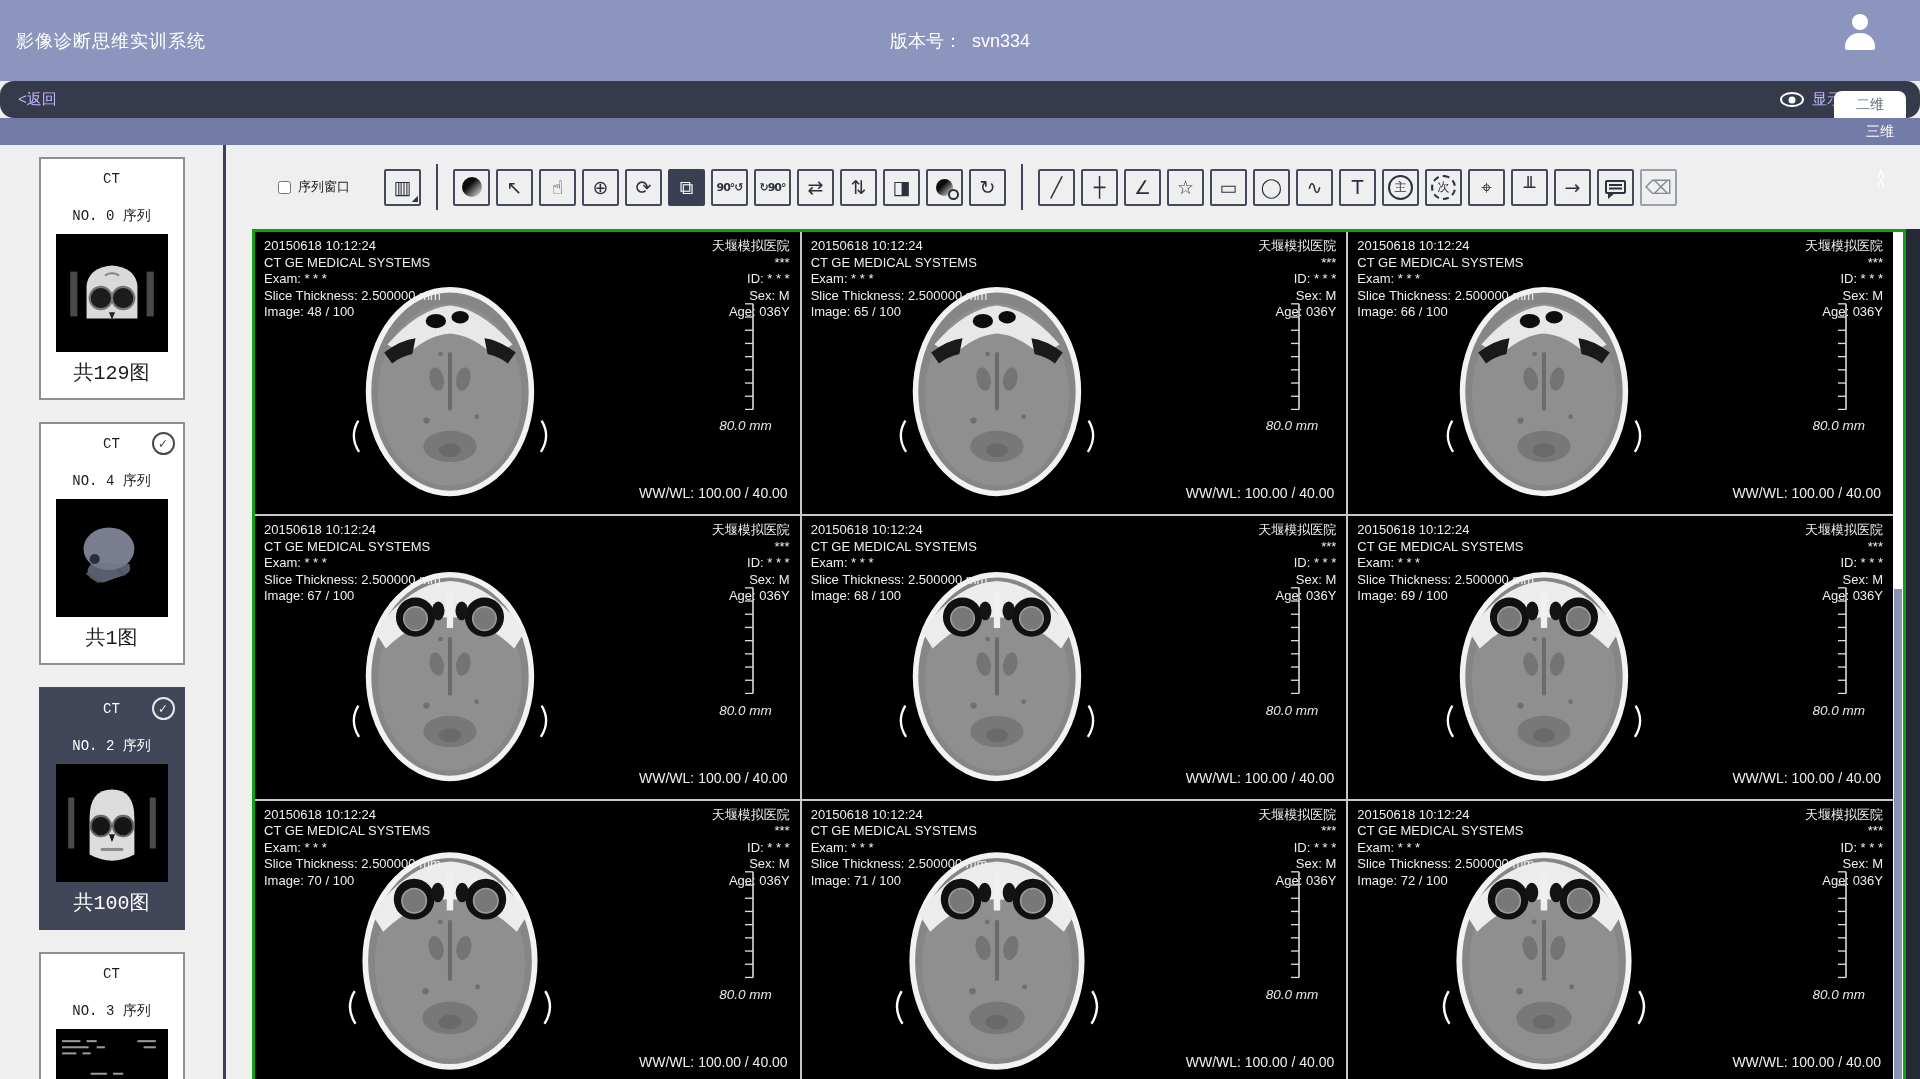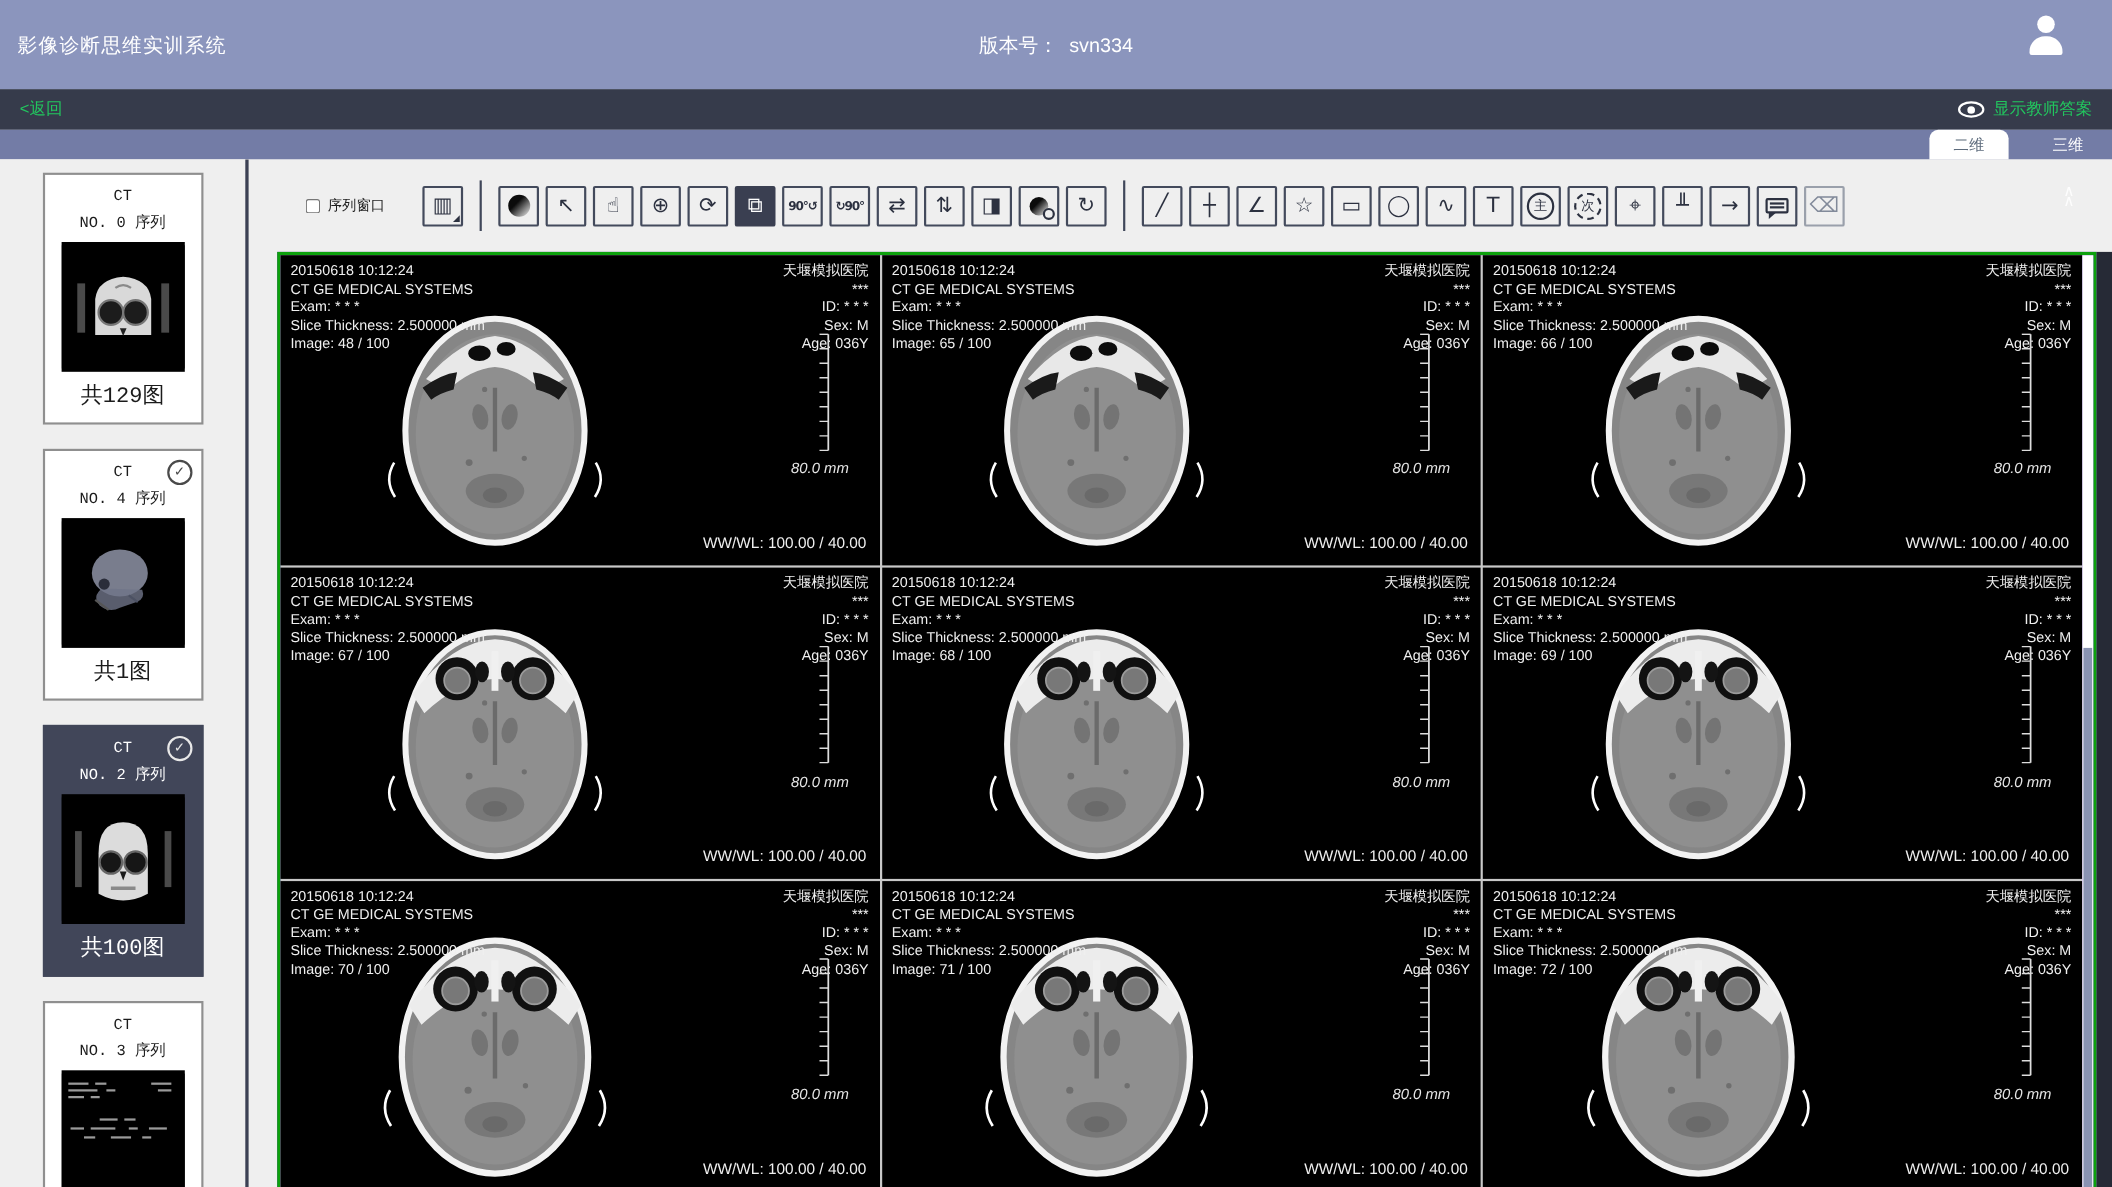--- a/index.html
+++ b/index.html
@@ -14,42 +14,42 @@
   .topbar { height:81px; background:#8b95bd; display:flex; align-items:center; position:relative; color:#fff; }
   .app-title { margin-left:16px; font-size:18px; letter-spacing:1px; }
   .version { position:absolute; left:50%; transform:translateX(-50%); font-size:18px; color:#fff; }
   .version .vlabel { margin-right:10px; }
   .user-icon { position:absolute; right:42px; top:14px; width:36px; height:38px; }
   .user-icon::before { content:''; position:absolute; left:50%; top:0; transform:translateX(-50%);
     width:16px; height:16px; background:#fff; border-radius:50%; }
   .user-icon::after { content:''; position:absolute; left:50%; bottom:2px; transform:translateX(-50%);
     width:30px; height:17px; background:#fff; border-radius:14px 14px 2px 2px; }
 
-  .navbar { height:37px; background:#363b4b; color:#22c55e; display:flex; align-items:center; justify-content:space-between; padding:0 18px; }
+  .navbar { height:37px; background:#363b4b; color:#c4b5fd; display:flex; align-items:center; justify-content:space-between; padding:0 18px;border-radius:14px; }
   .back-btn { font-size:15px; cursor:pointer; }
   .show-answer { display:flex; align-items:center; font-size:15px; cursor:pointer; }
   .eye-icon { width:24px; height:15px; border:2px solid #fff; border-radius:50%; position:relative; margin-right:8px; display:inline-block; }
   .eye-icon::after { content:''; position:absolute; left:50%; top:50%; transform:translate(-50%,-50%); width:7px; height:7px; border-radius:50%; background:#fff; }
 
-  .tabstrip { height:27px; background:#737ca6; display:flex; justify-content:flex-end; align-items:flex-end; }
+  .tabstrip { height:27px; background:#737ca6; display:flex; justify-content:flex-end; align-items:flex-end;flex-direction:column; }
   .tab { font-size:14px; line-height:27px; padding:0 22px; text-align:center; cursor:pointer; }
   .tab.active { background:#fff; color:#5d6b7c; border-radius:8px 8px 0 0; margin-right:14px; }
   .tab.inactive { color:#fff; padding:0 26px; }
 
   
   .content { position:relative; display:flex; height:948px; background:#efefef; }
   .bottom-edge { position:absolute; left:0; right:0; bottom:0; height:6px; background:#1e222d; z-index:5; }
 
   
   .sidebar { width:226px; border-right:3px solid #3c4154; padding-top:12px; background:#efefef; overflow:hidden; }
   .series-card { width:146px; margin:0 auto 22px; background:#fff; border:2px solid #8f8f8f;
     font-family:"Liberation Mono", monospace; text-align:center; position:relative; padding:12px 0 12px; color:#1b1b1b; cursor:pointer; }
   .series-card.selected { background:#414659; border-color:#414659; color:#fff; }
   .series-card .modality { font-size:14px; }
-  .series-card .series-name { font-size:14px; margin-top:6px; }
+  .series-card .series-name { font-size:14px; margin-top:20px; }
   .series-card .thumb { width:112px; height:118px; margin:9px auto 7px; background:#000; }
   .series-card .thumb svg { width:100%; height:100%; display:block; }
   .series-card .count { font-size:20px; }
   .check-badge { position:absolute; top:8px; right:8px; width:23px; height:23px; border:2px solid #4a4a4a;
     border-radius:50%; font-size:14px; line-height:20px; color:#4a4a4a; text-align:center; background:transparent; }
   .series-card.selected .check-badge { border-color:#e8e8e8; color:#e8e8e8; }
 
   
   .main { flex:1; display:flex; flex-direction:column; position:relative; }
   .toolbar-row { height:84px; display:flex; align-items:center; padding-left:52px; position:relative; }

